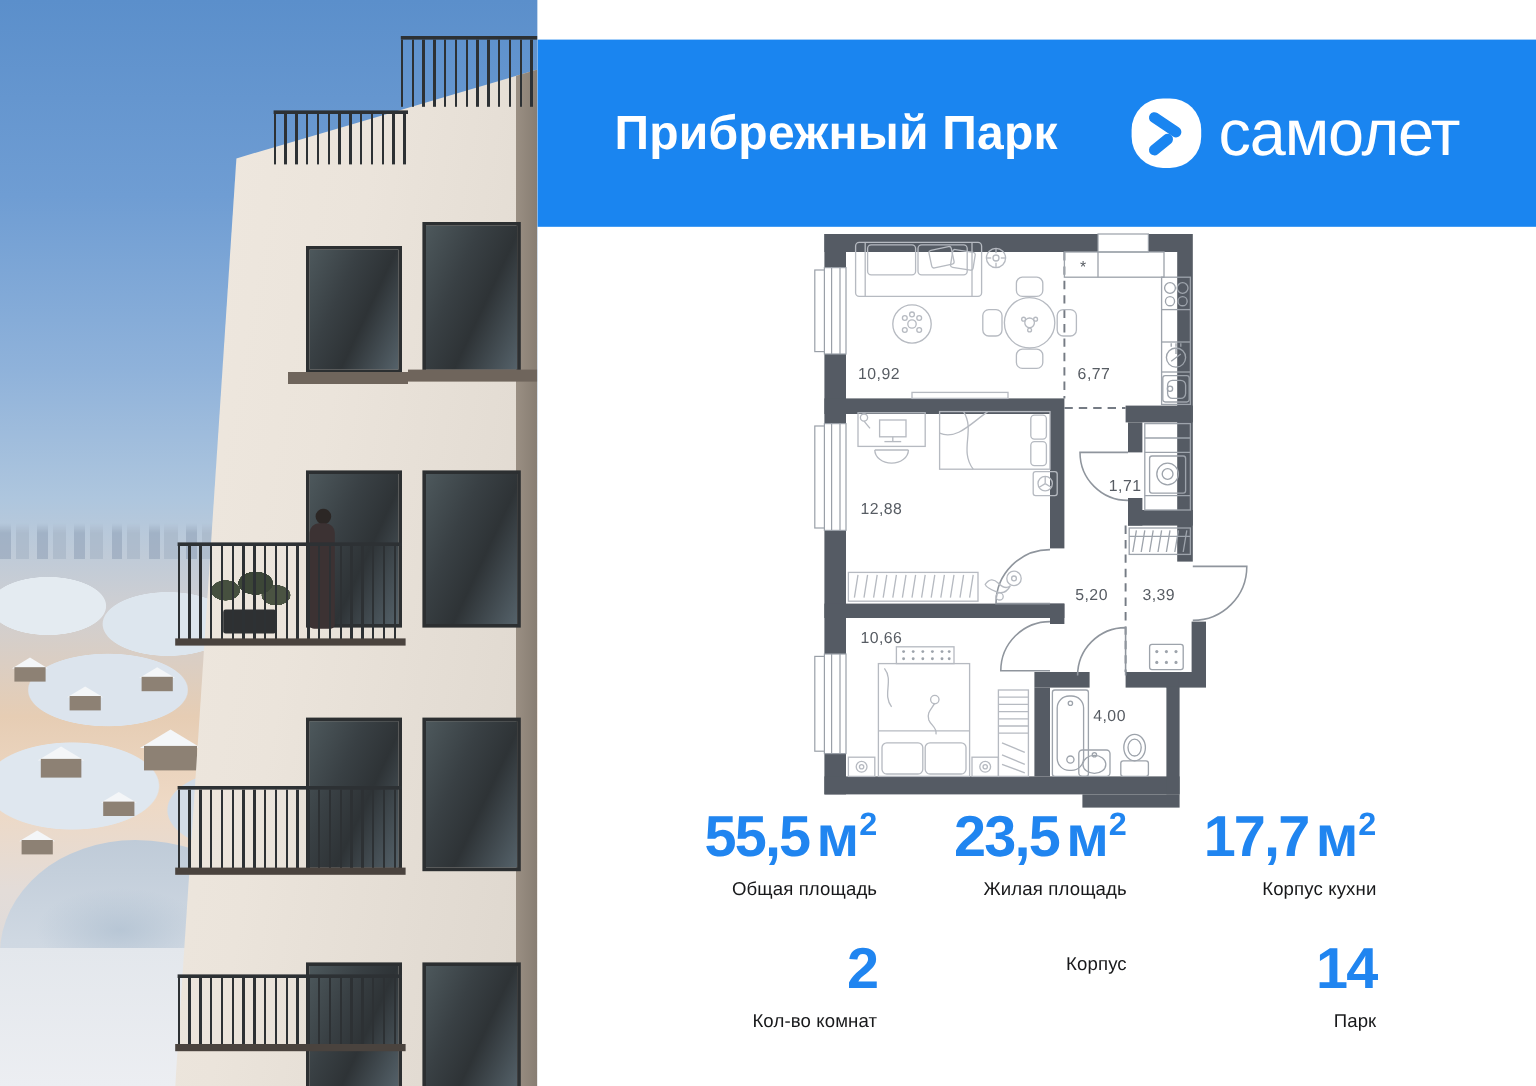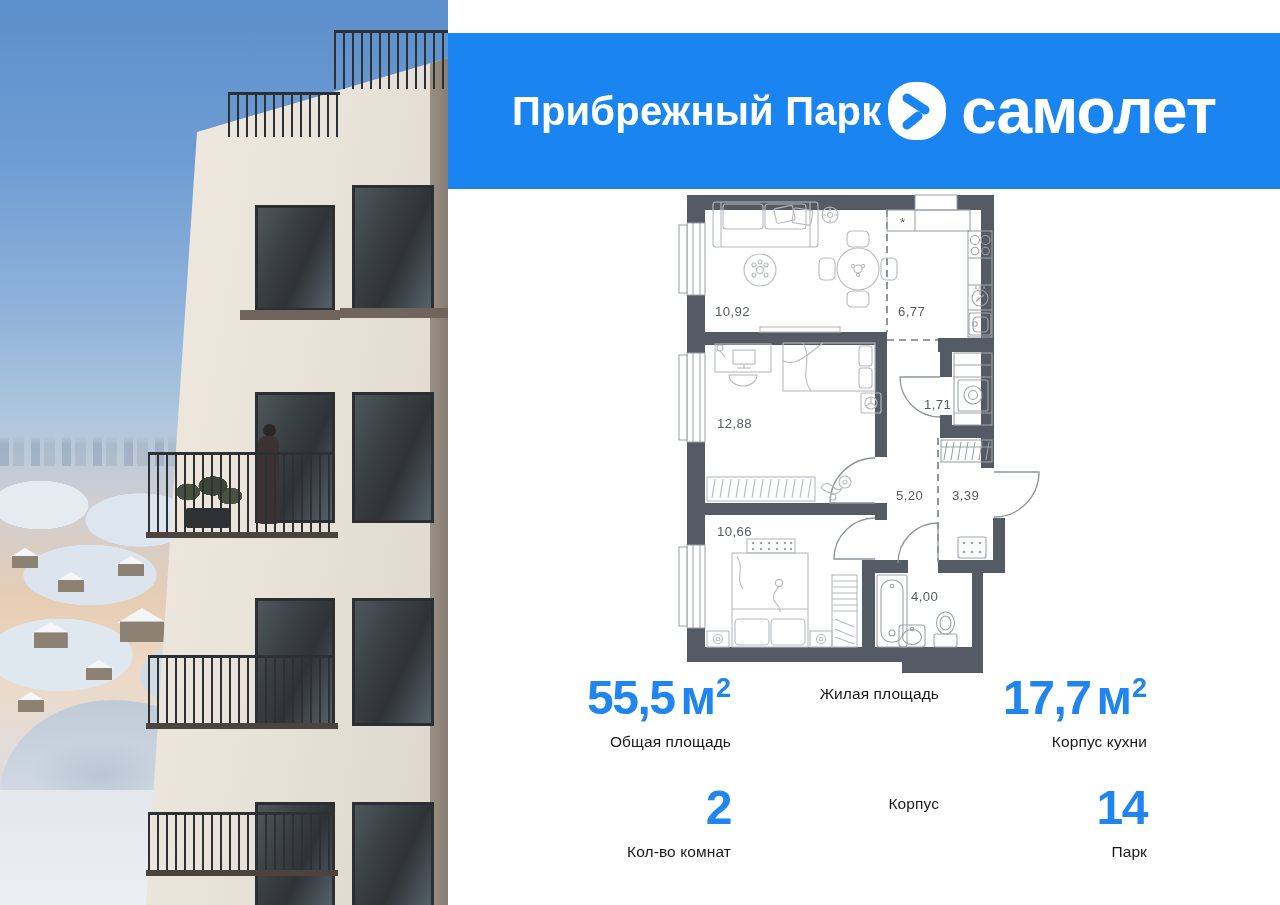--- a/index.html
+++ b/index.html
@@ -56,21 +56,21 @@
                radial-gradient(24px 16px at 45px 16px,#3c4637 0 60%,transparent 61%),
                radial-gradient(20px 14px at 62px 26px,#4a5342 0 60%,transparent 61%);}
   .plant .pot{position:absolute;left:18px;top:38px;width:44px;height:20px;background:#2e3032;border-radius:2px;}
   
   .panel{position:absolute;left:448px;top:0;width:832px;height:905px;background:#ffffff;}
   .header{position:absolute;left:448px;top:0;width:832px;height:156px;background:#1a85f0;
     display:flex;align-items:center;justify-content:space-between;padding:0 64px;box-sizing:border-box;margin-top:33px;}
   .title{color:#ffffff;font-size:40px;font-weight:700;letter-spacing:.2px;}
   .logo{display:flex;align-items:center;gap:15px;}
   .logo-badge{width:58px;height:58px;background:#ffffff;border-radius:45%;position:relative;flex:0 0 auto;}
-  .logo-text{color:#ffffff;font-size:64px;font-weight:700;letter-spacing:-1px;line-height:1;}
+  .logo-text{color:#ffffff;font-size:54px;font-weight:400;letter-spacing:-1px;line-height:1;}
   
   .plan{position:absolute;left:675px;top:185px;}
   .plan text{font-family:"Liberation Sans",sans-serif;font-size:13.2px;fill:#575c63;letter-spacing:.4px;}
   
   .stat{position:absolute;width:210px;text-align:right;}
   .stat .num{font-size:48px;font-weight:700;color:#2085f0;letter-spacing:-1.5px;line-height:1;white-space:nowrap;}
   .stat .num .unit{letter-spacing:0;margin-left:6px;}
   .stat .num .sup{font-size:27px;position:relative;top:-17px;letter-spacing:0;}
   .stat .label{margin-top:11px;font-size:15.5px;color:#18191b;letter-spacing:.1px;}
   .c1{left:521px;} .c2{left:729px;} .c3{left:937px;}
@@ -394,20 +394,21 @@
   <text x="277" y="315">3,39</text>
   <text x="42" y="351">10,66</text>
   <text x="236" y="416">4,00</text>
 </svg>
 
 <div class="stat c1 r1">
   <div class="num"><span>55,5</span><span class="unit">м</span><span class="sup">2</span></div>
   <div class="label">Общая площадь</div>
 </div>
 <div class="stat c2 r1">
+  <div class="num"><span>23,5</span><span class="unit">м</span><span class="sup">2</span></div>
   <div class="label">Жилая площадь</div>
 </div>
 <div class="stat c3 r1">
   <div class="num"><span>17,7</span><span class="unit">м</span><span class="sup">2</span></div>
   <div class="label">Корпус кухни</div>
 </div>
 
 <div class="stat c1 r2">
   <div class="num">2</div>
   <div class="label">Кол-во комнат</div>

